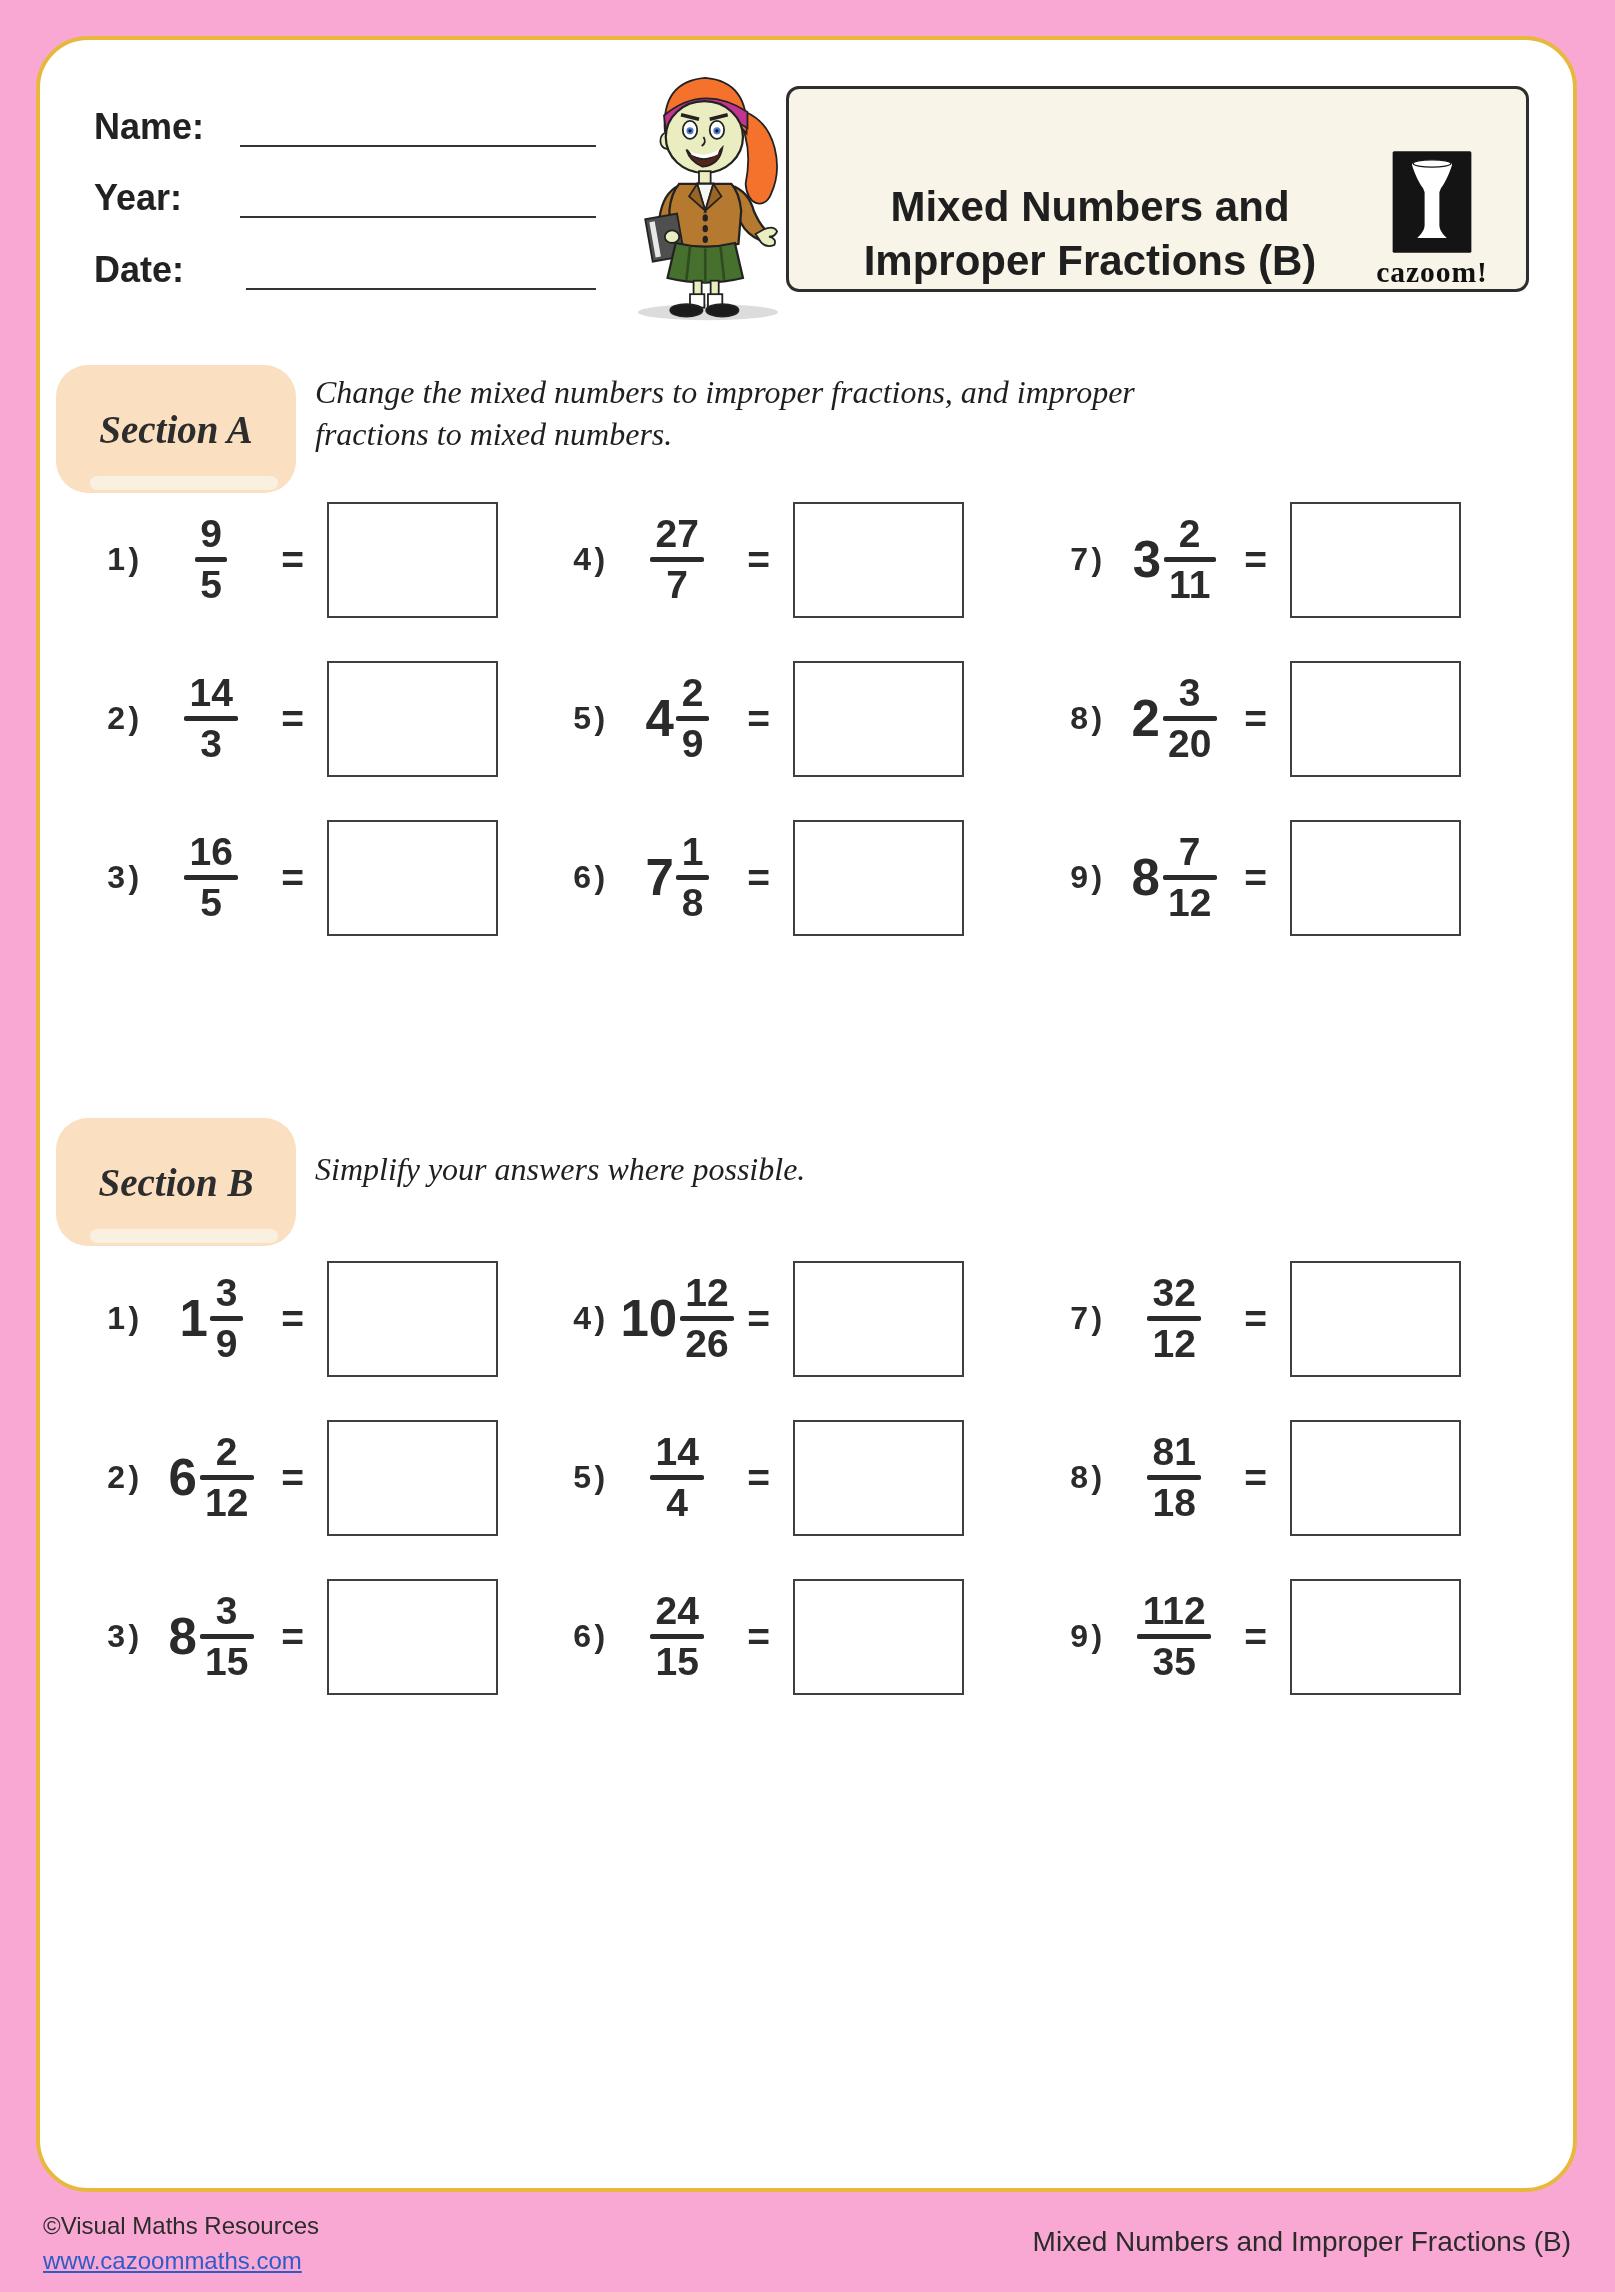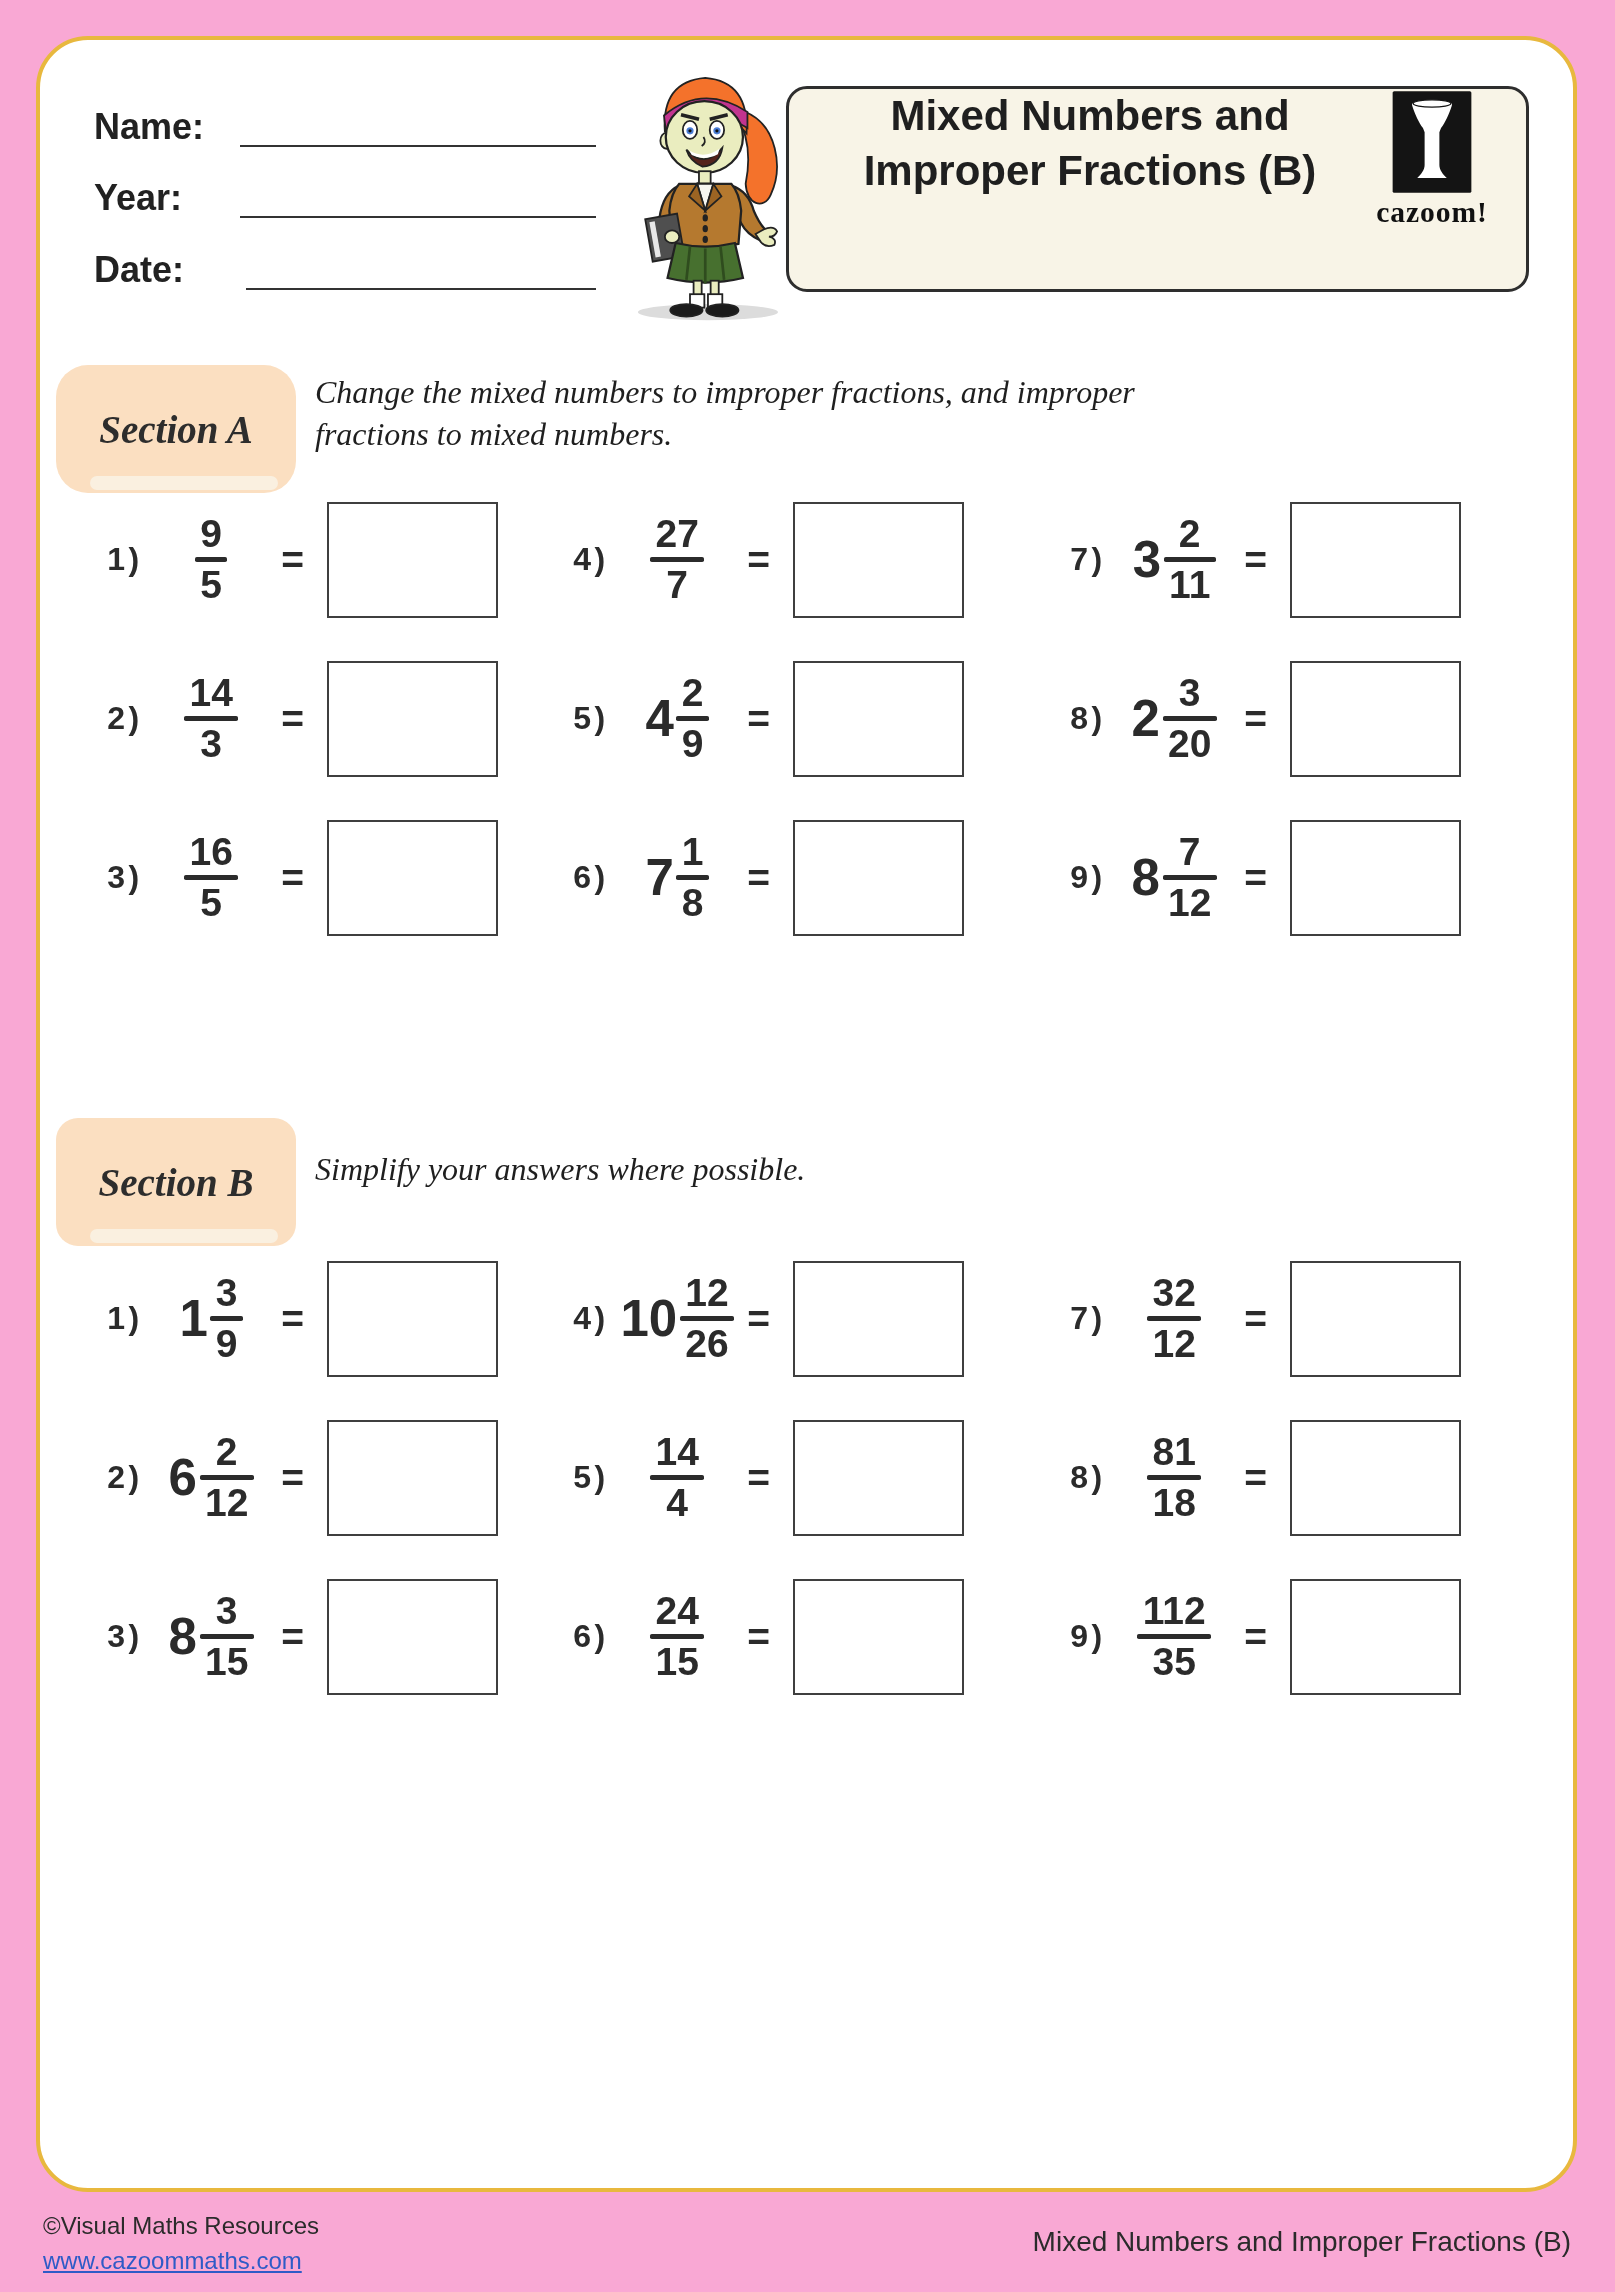--- a/index.html
+++ b/index.html
@@ -29,42 +29,42 @@
   .field-row.date{top:240px;gap:6px;}
   .field-label{
     font-weight:bold;font-size:36px;color:#222;width:146px;line-height:1.1;
   }
   .field-line{flex:1;border-bottom:2.7px solid #333;height:41px;}
   
   .character{position:absolute;left:611px;top:57px;width:193px;height:267px;}
   
   .title-box{
     position:absolute;left:786px;top:86px;width:743px;height:206px;
-    background:#f8f4e7;border:3.6px solid #2e2e2e;border-radius:21px;
-    display:flex;align-items:flex-start;box-sizing:border-box;
+    background:#f8f4e7;border:3.6px solid #2e2e2e;border-radius:13px;
+    display:flex;align-items:flex-end;box-sizing:border-box;
   }
   .title-text{
     flex:1;text-align:center;font-weight:bold;font-size:42px;line-height:1.3;
     color:#1f1f1f;padding-left:30px;
   }
   .logo{width:142px;text-align:center;margin-right:23px;flex:0 0 auto;}
   .logo-word{
     font-family:"Liberation Serif",serif;font-weight:bold;font-size:29.6px;
     color:#111;margin-top:-1.8px;letter-spacing:0.9px;
   }
   
   .badge{
     position:absolute;left:56px;width:240px;height:128px;
     background:#fbdfc1;border-radius:32px;
     display:flex;align-items:center;justify-content:center;
     font-family:"Liberation Serif",serif;font-style:italic;font-weight:bold;
     font-size:39px;color:#2d2d2d;
   }
   .badge.a{top:365px;}
-  .badge.b{top:1118px;border-radius:22px;}
+  .badge.b{top:1118px;}
   .badge-shadow{
     position:absolute;left:90px;width:188px;height:14.3px;border-radius:7.2px;
     background:#faf0e0;
   }
   .badge-shadow.a{top:476px;}
   .badge-shadow.b{top:1229px;}
   .instructions{
     position:absolute;left:315px;
     font-family:"Liberation Serif",serif;font-style:italic;
     font-size:32px;line-height:1.32;color:#1f1f1f;

